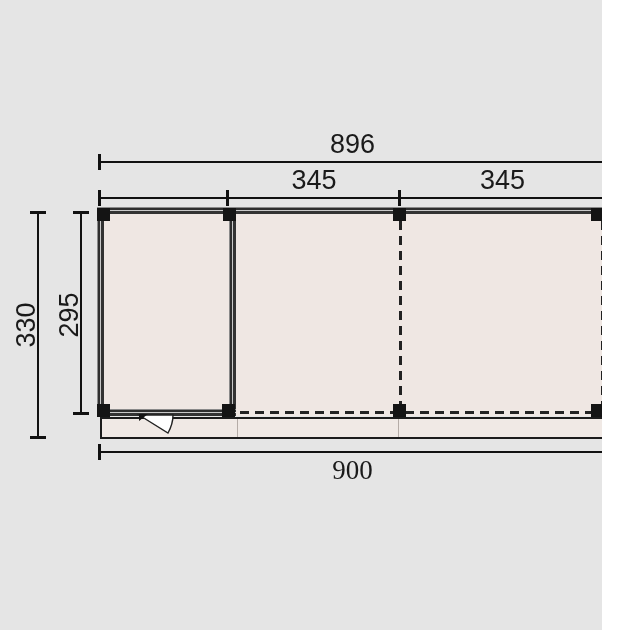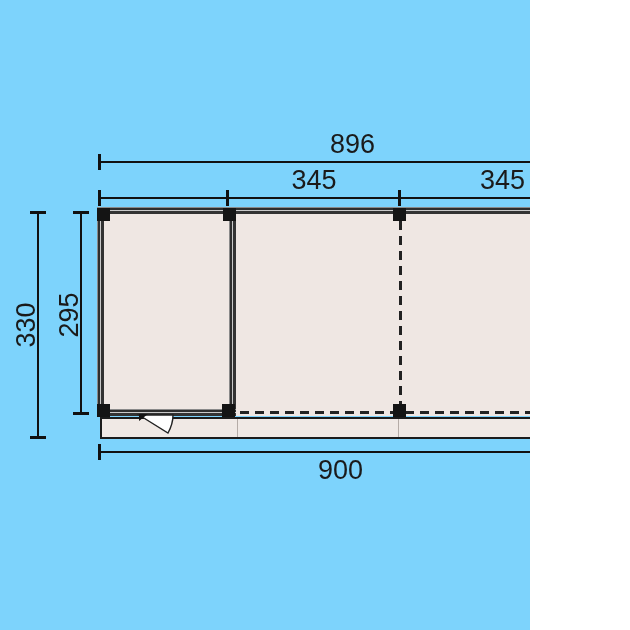--- a/index.html
+++ b/index.html
@@ -1,17 +1,17 @@
 <!DOCTYPE html>
 <html><head>
 <meta charset="utf-8">
 <style>
   html,body{margin:0;padding:0;background:#ffffff;}
   .canvas{
-    position:relative;width:530px;height:630px;background:#7dd3fc;overflow:hidden;
+    position:relative;width:602px;height:630px;background:#e5e5e5;overflow:hidden;
     font-family:"Liberation Sans", sans-serif;color:#1a1a1a;
   }
   .dim-label{
     position:absolute;font-size:27px;line-height:28px;text-align:center;
     color:#1a1a1a;user-select:none;
   }
   .dim-line-h{position:absolute;height:2px;background:#111;}
   .dim-line-v{position:absolute;width:2px;background:#111;}
   .tick-v{position:absolute;width:3px;height:16px;background:#111;}
   .tick-h{position:absolute;width:16px;height:3px;background:#111;}
@@ -84,15 +84,15 @@
   <div class="seam" style="left:398px;top:419px;height:18px;"></div>
 
   <svg style="position:absolute;left:132px;top:412px;" width="46" height="26" viewBox="0 0 46 26">
     <path d="M 7 3 L 36 21 Q 41 12 41 3 Z" fill="#ffffff" stroke="#222222" stroke-width="1.4"></path>
     <path d="M 7 2 L 16 2 L 7 9 Z" fill="#141414"></path>
   </svg>
 
   <div class="dim-line-h" style="left:100px;top:451px;width:505px;"></div>
   <div class="tick-v" style="left:98px;top:444px;"></div>
   <div class="tick-v" style="left:603px;top:444px;"></div>
-  <div class="dim-label" style="left:88px;top:456px;width:505px;">900</div>
+  <div class="dim-label" style="left:100px;top:456px;width:505px;font-family:Liberation Serif, serif;">900</div>
 
 </div>
 
 </body></html>

